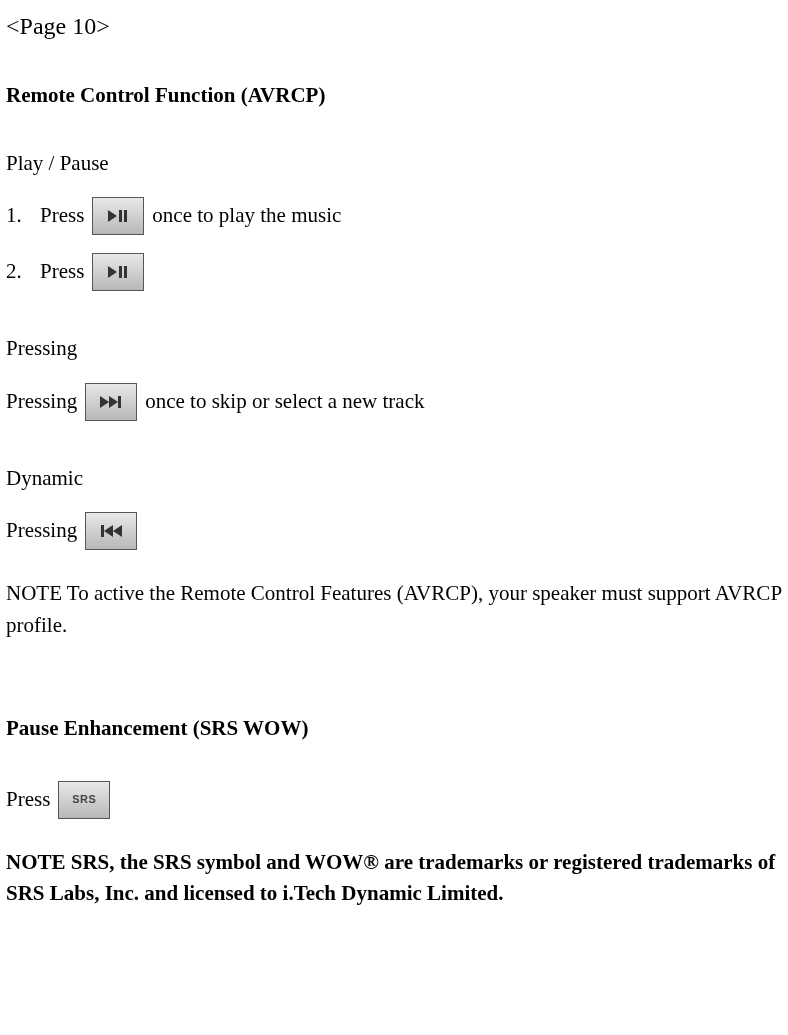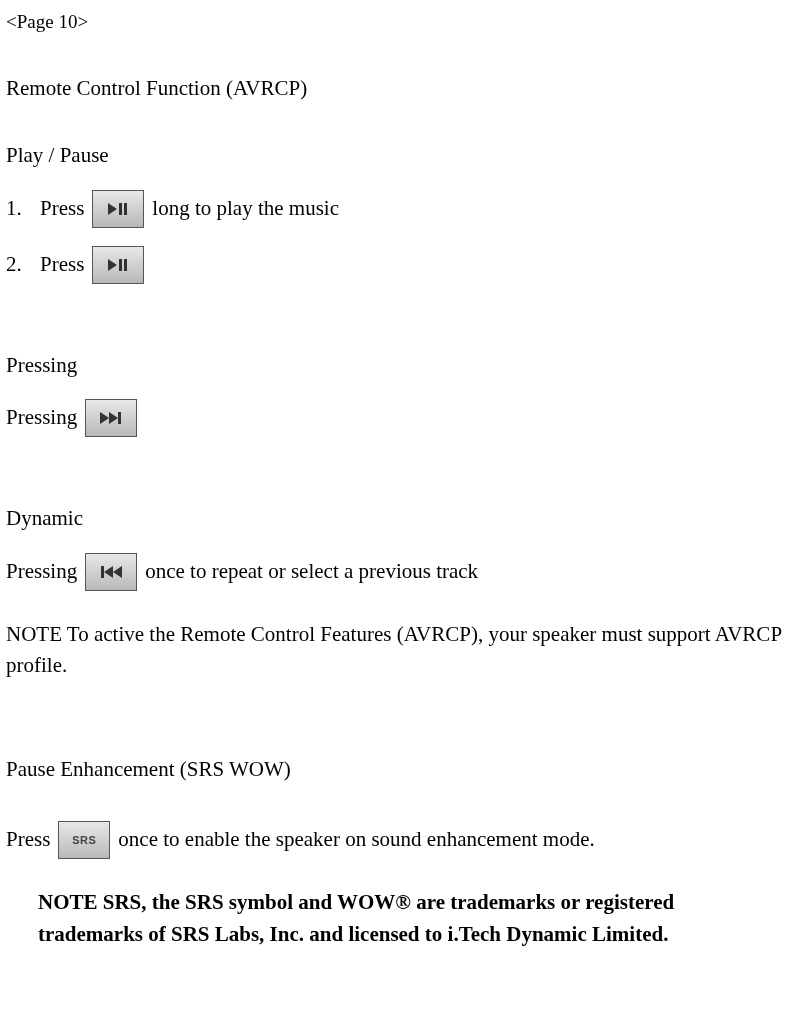--- a/index.html
+++ b/index.html
@@ -7,30 +7,29 @@
       font-size: 21px;
       color: #000;
       background: #fff;
       margin: 0;
       padding: 8px 6px;
       width: 788px;
       box-sizing: border-box;
       line-height: 1.5;
     }
     .page-tag {
-      font-size: 19px;
+      font-size: 24px;
       margin-bottom: 36px;
     }
     .section-heading {
-      font-weight: normal;
+      font-weight: bold;
       margin-top: 24px;
       margin-bottom: 36px;
     }
     .subhead {
-      margin-top: 24px;
       margin-bottom: 18px;
     }
     .line {
       display: flex;
       align-items: center;
       margin-bottom: 18px;
       flex-wrap: wrap;
     }
     .indent-num {
       display: inline-block;
@@ -56,21 +55,20 @@
       font-weight: bold;
       color: #444;
       letter-spacing: 0.5px;
     }
     .note-block {
       margin-top: 28px;
       margin-bottom: 24px;
     }
     .note-bold {
       font-weight: bold;
-      margin-left: 32px;
     }
     .spacer {
       height: 24px;
     }
   </style>
 </head>
 <body>
 
 <div class="page-tag">&lt;Page 10&gt;</div>
 
@@ -81,21 +79,21 @@
 <div class="line">
   <span class="indent-num">1.</span>
   <span>Press</span>
   <span class="icon-btn">
     <svg width="22" height="14" viewBox="0 0 22 14">
       <polygon points="1,1 10,7 1,13" fill="#333"></polygon>
       <rect x="12" y="1" width="3" height="12" fill="#333"></rect>
       <rect x="17" y="1" width="3" height="12" fill="#333"></rect>
     </svg>
   </span>
-  <span>long to play the music</span>
+  <span>once to play the music</span>
 </div>
 
 <div class="line">
   <span class="indent-num">2.</span>
   <span>Press</span>
   <span class="icon-btn">
     <svg width="22" height="14" viewBox="0 0 22 14">
       <polygon points="1,1 10,7 1,13" fill="#333"></polygon>
       <rect x="12" y="1" width="3" height="12" fill="#333"></rect>
       <rect x="17" y="1" width="3" height="12" fill="#333"></rect>
@@ -109,45 +107,44 @@
 
 <div class="line">
   <span>Pressing</span>
   <span class="icon-btn">
     <svg width="24" height="14" viewBox="0 0 24 14">
       <polygon points="1,1 10,7 1,13" fill="#333"></polygon>
       <polygon points="10,1 19,7 10,13" fill="#333"></polygon>
       <rect x="19" y="1" width="3" height="12" fill="#333"></rect>
     </svg>
   </span>
+  <span>once to skip or select a new track</span>
 </div>
 
 <div class="spacer"></div>
 
 <div class="subhead">Dynamic</div>
 
 <div class="line">
   <span>Pressing</span>
   <span class="icon-btn">
     <svg width="24" height="14" viewBox="0 0 24 14">
       <rect x="2" y="1" width="3" height="12" fill="#333"></rect>
       <polygon points="14,1 5,7 14,13" fill="#333"></polygon>
       <polygon points="23,1 14,7 23,13" fill="#333"></polygon>
     </svg>
   </span>
-  <span>once to repeat or select a previous track</span>
 </div>
 
 <div class="note-block">NOTE      To active the Remote Control Features (AVRCP), your speaker must support AVRCP profile.</div>
 
 <div class="spacer"></div>
 
 <div class="section-heading">Pause Enhancement (SRS WOW)</div>
 
 <div class="line">
   <span>Press</span>
   <span class="icon-btn">
     <span class="srs-text">SRS</span>
   </span>
-  <span>once to enable the speaker on sound enhancement mode.</span>
 </div>
 
 <div class="note-block note-bold">NOTE     SRS, the SRS symbol and WOW® are trademarks or registered trademarks of SRS Labs, Inc. and licensed to i.Tech Dynamic Limited.</div>
 
 </body></html>

